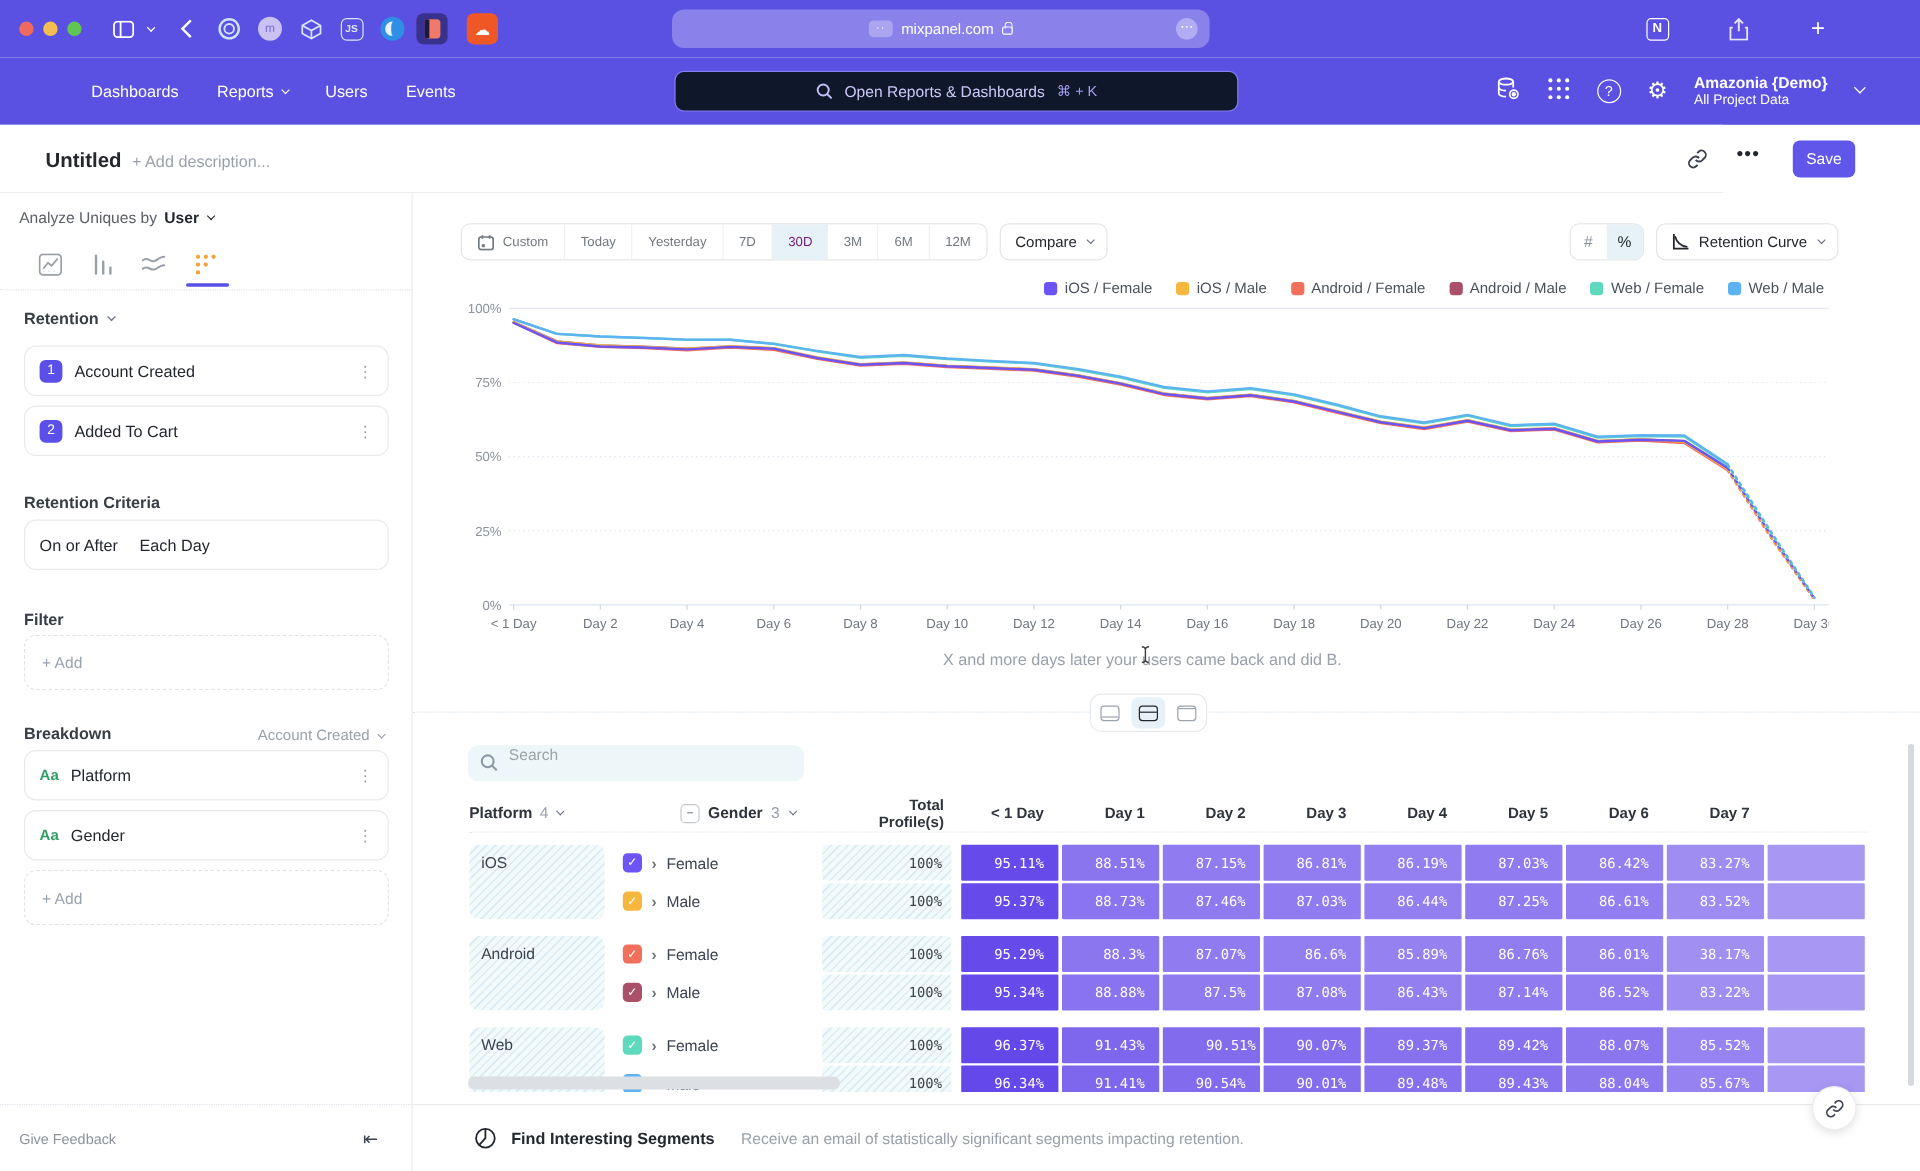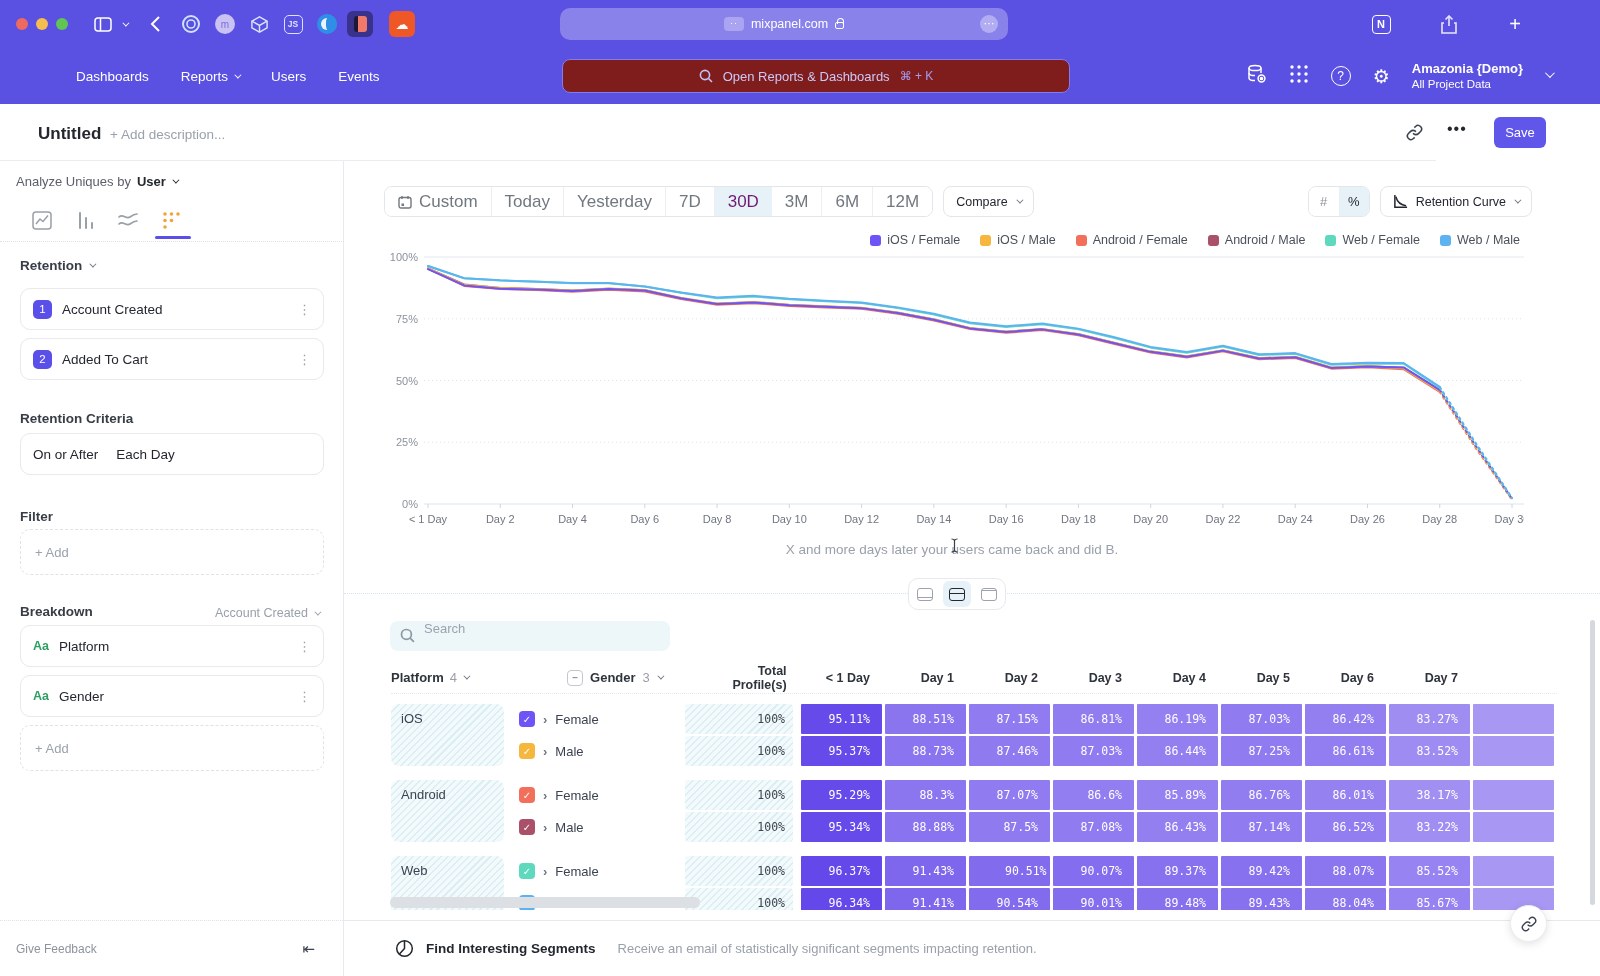--- a/index.html
+++ b/index.html
@@ -22,22 +22,22 @@
                  border:1.4px solid #fff; border-bottom:none; border-radius:4px 4px 0 0; }
   .addr-more { position:absolute; right:10px; top:7px; width:18px; height:18px; border-radius:50%;
                background:#b2acf3; color:#fff; font-size:11px; line-height:16px; text-align:center; }
 
   
   .nav { position:absolute; left:0; top:48px; width:1600px; height:56px; background:#5a50e2; }
   .logo { position:absolute; left:22px; top:70px; width:34px; height:12px; }
   .logo i { position:absolute; background:#fff; border-radius:50%; }
   #nav-links { position:absolute; left:76px; top:0; height:56px; display:flex; align-items:center; gap:32px; }
   .nav-link { color:#fff; font-size:13.5px; display:flex; align-items:center; gap:6px; cursor:default; }
-  .nav-search { position:absolute; left:562px; top:11px; width:508px; height:34px; border-radius:8px;
-                background:#7f1d1d; border:1px solid #837cea; display:flex; align-items:center;
+  .nav-search { position:absolute; left:562px; top:11px; width:470px; height:34px; border-radius:8px;
+                background:#0f172a; border:1px solid #837cea; display:flex; align-items:center;
                 justify-content:center; gap:10px; font-size:13px; color:#cdc8f7; }
   .nav-search .kbd { color:#a49df0; font-size:12px; }
   .nav-right { position:absolute; right:48px; top:0; height:56px; display:flex; align-items:center; gap:22px; color:#fff; }
   .proj { text-align:left; line-height:1.25; }
   .proj .p1 { font-size:13px; font-weight:bold; }
   .proj .p2 { font-size:11.5px; }
 
   .chev { display:inline-block; width:7px; height:7px; border-right:1.6px solid currentColor;
           border-bottom:1.6px solid currentColor; transform:rotate(45deg) translateY(-2px); }
   .chev.sm { width:5px; height:5px; }
@@ -74,21 +74,21 @@
   .bd-scope { position:absolute; right:24px; font-size:12.5px; color:#9aa0aa; display:flex; gap:6px; align-items:center; }
   .side-foot { position:absolute; left:0; bottom:0; width:343px; height:56px; border-top:1px dotted #dde3ea;
                display:flex; align-items:center; }
   .give-fb { margin-left:16px; font-size:12px; color:#8d939d; }
   .collapse { position:absolute; right:28px; font-size:15px; color:#3c4250; }
 
   
   .main { position:absolute; left:344px; top:161px; width:1256px; height:815px; background:#fff; }
   .controls { position:absolute; left:40px; top:25px; right:68px; height:31px; display:flex; align-items:stretch; }
   .range-group { display:flex; border:1px solid #e3e5e9; border-radius:8px; overflow:hidden; }
-  .range-btn { padding:0 13px; display:flex; align-items:center; gap:7px; font-size:17px; color:#72787f;
+  .range-btn { padding:0 13px; display:flex; align-items:center; gap:7px; font-size:11px; color:#72787f;
                background:#fff; border-right:1px solid #eceef1; }
   .range-btn:last-child { border-right:none; }
   .range-btn.sel { background:#e7f2f8; color:#701a75; border-right:none; }
   .compare-btn { margin-left:10px; border:1px solid #e3e5e9; border-radius:8px; display:flex; align-items:center;
                  gap:8px; padding:0 12px; font-size:12.5px; color:#23272f; }
   .right-ctl { margin-left:auto; display:flex; gap:10px; }
   .np-group { display:flex; border:1px solid #e3e5e9; border-radius:8px; overflow:hidden; }
   .np { width:30px; display:flex; align-items:center; justify-content:center; font-size:13px; color:#8b919b; background:#fff; }
   .np.sel { background:#e7f2f8; color:#1f242c; }
   .charttype-btn { border:1px solid #e3e5e9; border-radius:8px; display:flex; align-items:center; gap:8px;

